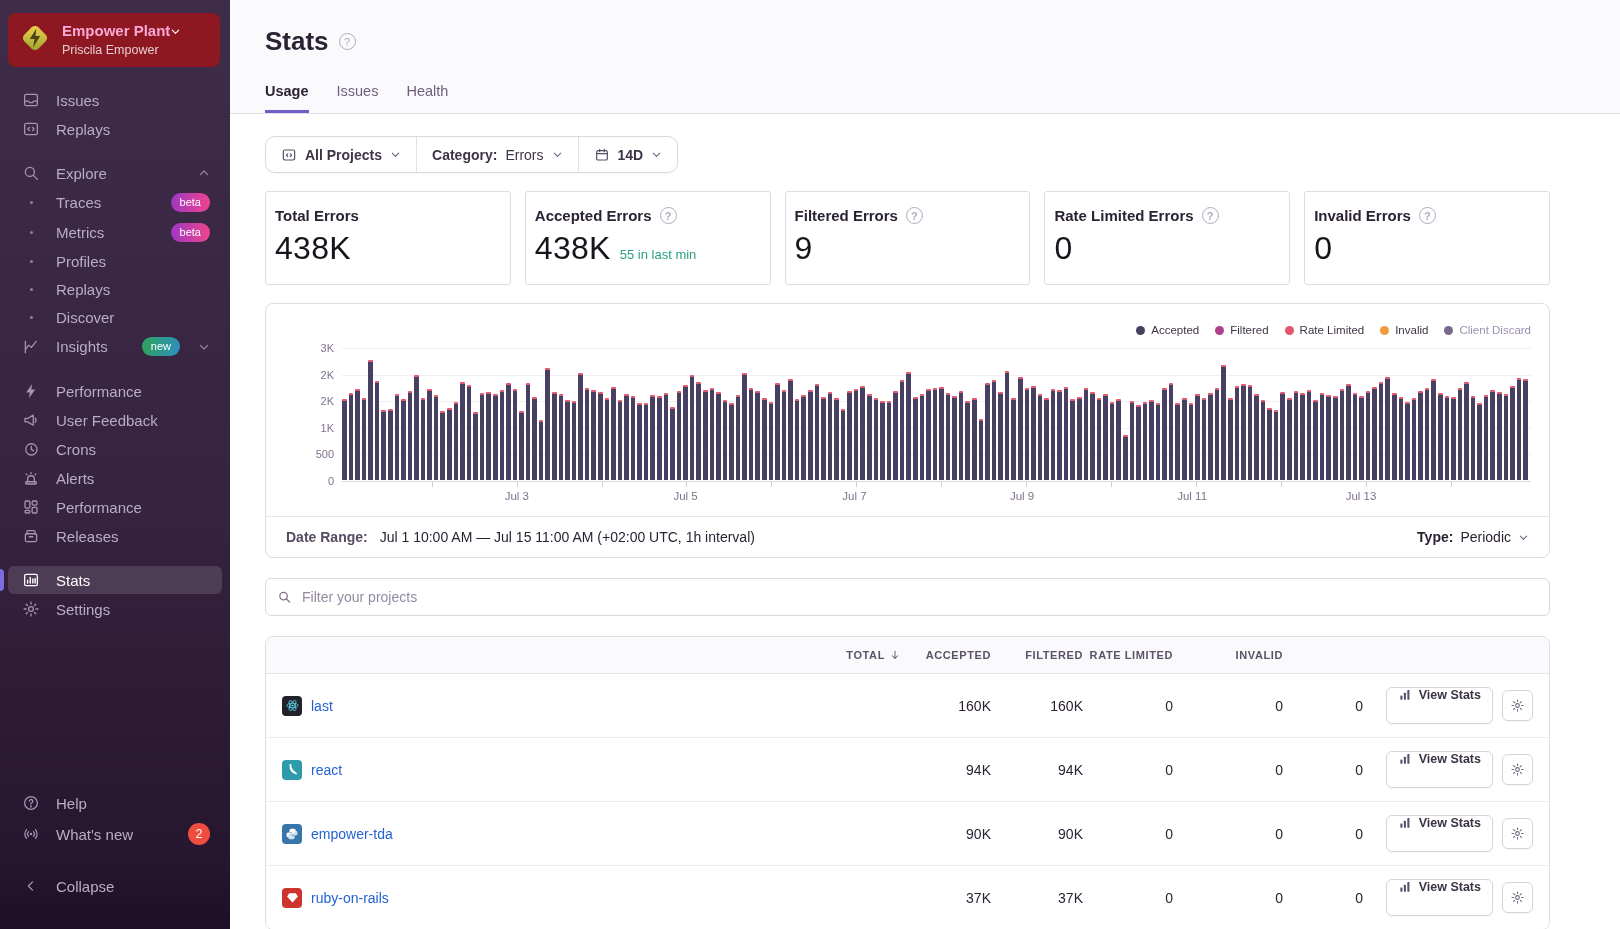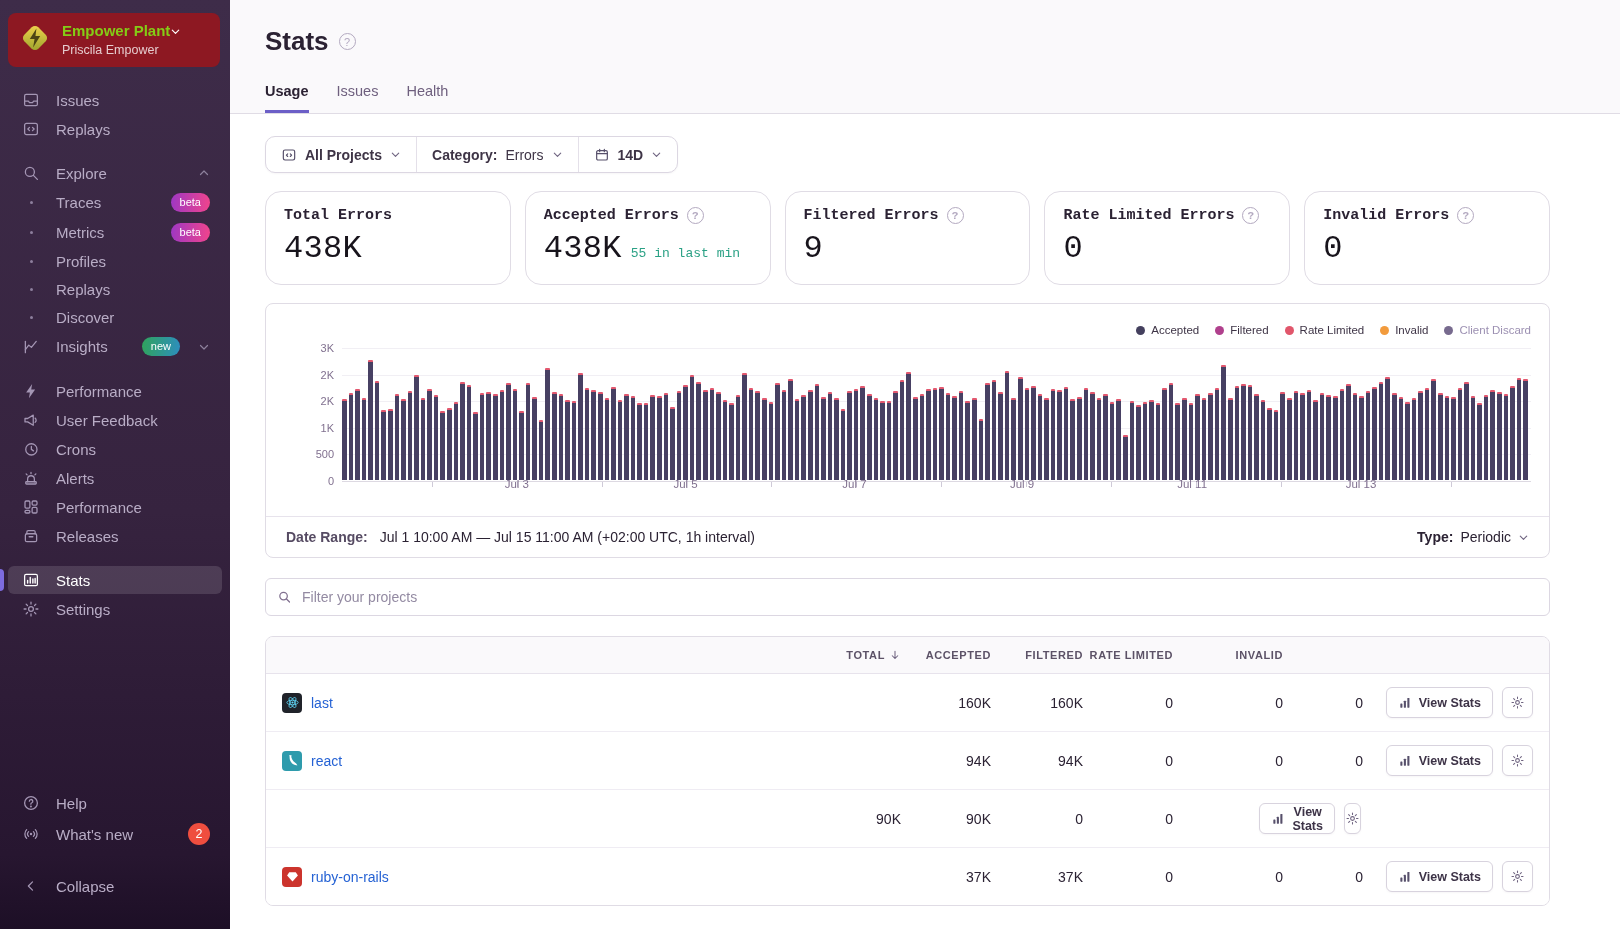--- a/index.html
+++ b/index.html
@@ -5,21 +5,21 @@
   * { margin:0; padding:0; box-sizing:border-box; }
   html,body { width:1620px; height:929px; overflow:hidden; font-family:"Liberation Sans", sans-serif; background:#fff; }
 
   
   .sidebar { position:fixed; left:0; top:0; width:230px; height:929px;
     background:linear-gradient(180deg,#3e2c49 0%,#36233f 55%,#271630 92%,#1d0f26 100%);
     display:flex; flex-direction:column; z-index:5; }
   .org-box { margin:13px 10px 18px 8px; background:#8d1822; border-radius:8px; padding:8px 10px;
     display:flex; align-items:center; gap:10px; cursor:pointer; }
   .org-text { line-height:1.25; min-width:0; }
-  .org-name { color:#84cc16; font-weight:bold; font-size:15px; display:flex; align-items:center; white-space:nowrap; }
+  .org-name { color:#f9a8d4; font-weight:bold; font-size:15px; display:flex; align-items:center; white-space:nowrap; }
   .org-user { color:rgba(255,255,255,.78); font-size:12.5px; margin-top:2px; }
   .sb-group { margin-bottom:16px; }
   .sb-item { display:flex; align-items:center; gap:14px; padding:5px 12px; margin:1px 8px; border-radius:6px;
     color:#b9adc6; font-size:15px; position:relative; cursor:pointer; }
   .sb-item .ic { width:22px; display:flex; justify-content:center; color:#a496b4; flex:none; }
   .sb-item .bullet { width:22px; display:flex; justify-content:center; flex:none; }
   .sb-item .bullet i { width:3px; height:3px; border-radius:50%; background:#8d7f9d; }
   .sb-item.active { background:rgba(255,255,255,.13); color:#fff; }
   .sb-item.active .ic { color:#fff; }
   .sb-item.active::before { content:''; position:absolute; left:-8px; top:3px; bottom:3px; width:4px;
@@ -51,42 +51,42 @@
   .filter-pill { display:inline-flex; align-items:center; border:1px solid #dcd7e2; border-radius:10px;
     background:#fff; height:37px; overflow:hidden; box-shadow:0 1px 2px rgba(43,34,51,.04); }
   .fseg { display:flex; align-items:center; gap:8px; padding:0 15px; height:100%; cursor:pointer; font-size:14px; color:#3e3446; }
   .fseg + .fseg { border-left:1px solid #e4e0e9; }
   .fseg b { font-weight:bold; }
   .fseg .ic { color:#57506b; display:flex; }
   .chev { color:#6f6480; display:flex; }
 
   
   .cards { display:flex; gap:14px; margin-top:18px; }
-  .card { flex:1; border:1px solid #e0dce5; border-radius:16px; background:#fff; padding:15px 18px 17px;font-family:Liberation Mono, monospace; }
+  .card { flex:1; border:1px solid #e0dce5; border-radius:3px; background:#fff; padding:15px 9px 17px; }
   .card-title { display:flex; align-items:center; gap:8px; font-size:15px; font-weight:bold; color:#2b2233; }
   .card-value-row { display:flex; align-items:baseline; gap:9px; margin-top:6px; }
   .card-value { font-size:32px; color:#18141c; letter-spacing:.3px; }
   .card-sub { font-size:13px; color:#2ba185; }
 
   
   .chart-panel { margin-top:18px; border:1px solid #e0dce5; border-radius:8px; background:#fff; }
   .chart-inner { padding:14px 16px 0 16px; }
   .legend { display:flex; justify-content:flex-end; gap:16px; margin:6px 2px 12px 0; }
   .lg-item { display:flex; align-items:center; gap:6px; font-size:11.5px; color:#3e3446; cursor:pointer; }
   .lg-item.muted { color:#9c90b2; }
   .lg-dot { width:9px; height:9px; border-radius:50%; flex:none; }
   .plot-wrap { position:relative; height:158px; margin:4px 2px 0 46px; }
   .plot { position:absolute; left:14px; right:0; top:0; height:133px; }
   .gridline { position:absolute; left:0; right:0; height:1px; background:#f1eff4; }
   .gridline.base { background:#ddd9e2; }
   .ylabel { position:absolute; right:calc(100% + 8px); transform:translateY(-50%); font-size:11px; color:#80708f; white-space:nowrap; }
   .bars { position:absolute; left:0; right:0; bottom:1px; top:0; display:flex; align-items:flex-end; }
   .bar { flex:1; margin-right:2px; background:#474063; border-top:2px solid #e2586f; border-radius:1px 1px 0 0; min-height:3px; }
   .xtick { position:absolute; top:134px; width:1px; height:5px; background:#cfcad8; }
-  .xlabel { position:absolute; top:130px; transform:translateX(-50%); font-size:11.5px; color:#80708f; white-space:nowrap; }
+  .xlabel { position:absolute; top:142px; transform:translateX(-50%); font-size:11.5px; color:#80708f; white-space:nowrap; }
   .chart-foot { border-top:1px solid #e7e3ec; display:flex; align-items:center; justify-content:space-between;
     padding:12px 20px; margin-top:10px; }
   .foot-left { display:flex; align-items:baseline; gap:12px; font-size:14px; }
   .foot-label { font-weight:bold; color:#564b63; }
   .foot-value { color:#2b2233; }
   .type-select { display:flex; align-items:center; gap:7px; font-size:14px; color:#2b2233; cursor:pointer; }
   .type-select b { color:#2b2233; }
 
   
   .search-box { position:relative; margin-top:20px; }
@@ -103,21 +103,21 @@
     text-align:right; cursor:pointer; display:flex; justify-content:flex-end; align-items:center; gap:4px; }
   .th.first { text-align:left; justify-content:flex-start; }
   .th .arr { color:#6f6480; display:flex; }
   .t-row { padding:13px 14px 13px 16px; border-bottom:1px solid #efecf3; background:#fff; }
   .t-row:last-child { border-bottom:none; }
   .cell-num { text-align:right; font-size:14px; color:#2b2233; }
   .proj-cell { display:flex; align-items:center; gap:9px; }
   .proj-ic { width:20px; height:20px; border-radius:4px; flex:none; display:flex; align-items:center; justify-content:center; }
   .proj-link { font-size:14px; color:#2562d4; cursor:pointer; }
   .actions { display:flex; justify-content:flex-end; align-items:center; gap:9px; padding-right:2px; }
-  .btn-viewstats { display:flex; align-items:center; gap:7px; height:31px; padding:8px 11px; background:#fff;
+  .btn-viewstats { display:flex; align-items:flex-start; gap:7px; height:37px; padding:0 11px; background:#fff;
     border:1px solid #d8d3de; border-radius:6px; font-size:12.5px; font-weight:bold; color:#3d3347; cursor:pointer;
     box-shadow:0 1px 2px rgba(43,34,51,.04); }
   .btn-viewstats .ic { color:#57506b; display:flex; }
   .btn-gear { width:31px; height:31px; background:#fff; border:1px solid #d8d3de; border-radius:6px;
     display:flex; align-items:center; justify-content:center; color:#6f6480; cursor:pointer;
     box-shadow:0 1px 2px rgba(43,34,51,.04); }
 </style>
 </head>
 <body>
 
@@ -818,20 +818,31 @@
                 <span style="display:flex">
                   <svg width="15" height="15" viewBox="0 0 24 24" fill="none" stroke="currentColor" stroke-width="1.7" stroke-linecap="round" stroke-linejoin="round">
                     <circle cx="12" cy="12" r="3"></circle>
                     <path d="M12 3.2v2.4M12 18.4v2.4M3.2 12h2.4M18.4 12h2.4M5.8 5.8l1.7 1.7M16.5 16.5l1.7 1.7M18.2 5.8l-1.7 1.7M7.5 16.5l-1.7 1.7"></path>
                   </svg>
                 </span>
               </button>
             </div>
           </div>
           <div class="t-grid t-row">
+            <div class="proj-cell">
+              <span>
+                <span class="proj-ic" style="background:#3776ab">
+                  <svg width="14" height="14" viewBox="0 0 24 24">
+                    <path d="M11.8 3c-2.6 0-4.3 1.1-4.3 3v2.6h4.6v1H5.7c-1.9 0-3.2 1.5-3.2 4s1.3 4 3.2 4h1.8v-2.6c0-1.9 1.6-3.4 3.5-3.4h4.6c1.6 0 2.9-1.3 2.9-2.9V6c0-1.9-1.7-3-4.3-3z" fill="#fff"></path>
+                    <path d="M12.2 21c2.6 0 4.3-1.1 4.3-3v-2.6h-4.6v-1h6.4c1.9 0 3.2-1.5 3.2-4s-1.3-4-3.2-4h-1.8V9c0 1.9-1.6 3.4-3.5 3.4H8.4c-1.6 0-2.9 1.3-2.9 2.9V18c0 1.9 1.7 3 4.3 3z" fill="#cfe3f5"></path>
+                  </svg>
+                </span>
+              </span>
+              <a class="proj-link">empower-tda</a>
+            </div>
             <div class="cell-num">90K</div>
             <div class="cell-num">90K</div>
             <div class="cell-num">0</div>
             <div class="cell-num">0</div>
             <div class="cell-num">0</div>
             <div class="actions">
               <button class="btn-viewstats">
                 <span class="ic">
                   <svg width="14" height="14" viewBox="0 0 24 24" fill="currentColor">
                     <rect x="4" y="13" width="3.6" height="7" rx="0.8"></rect>

